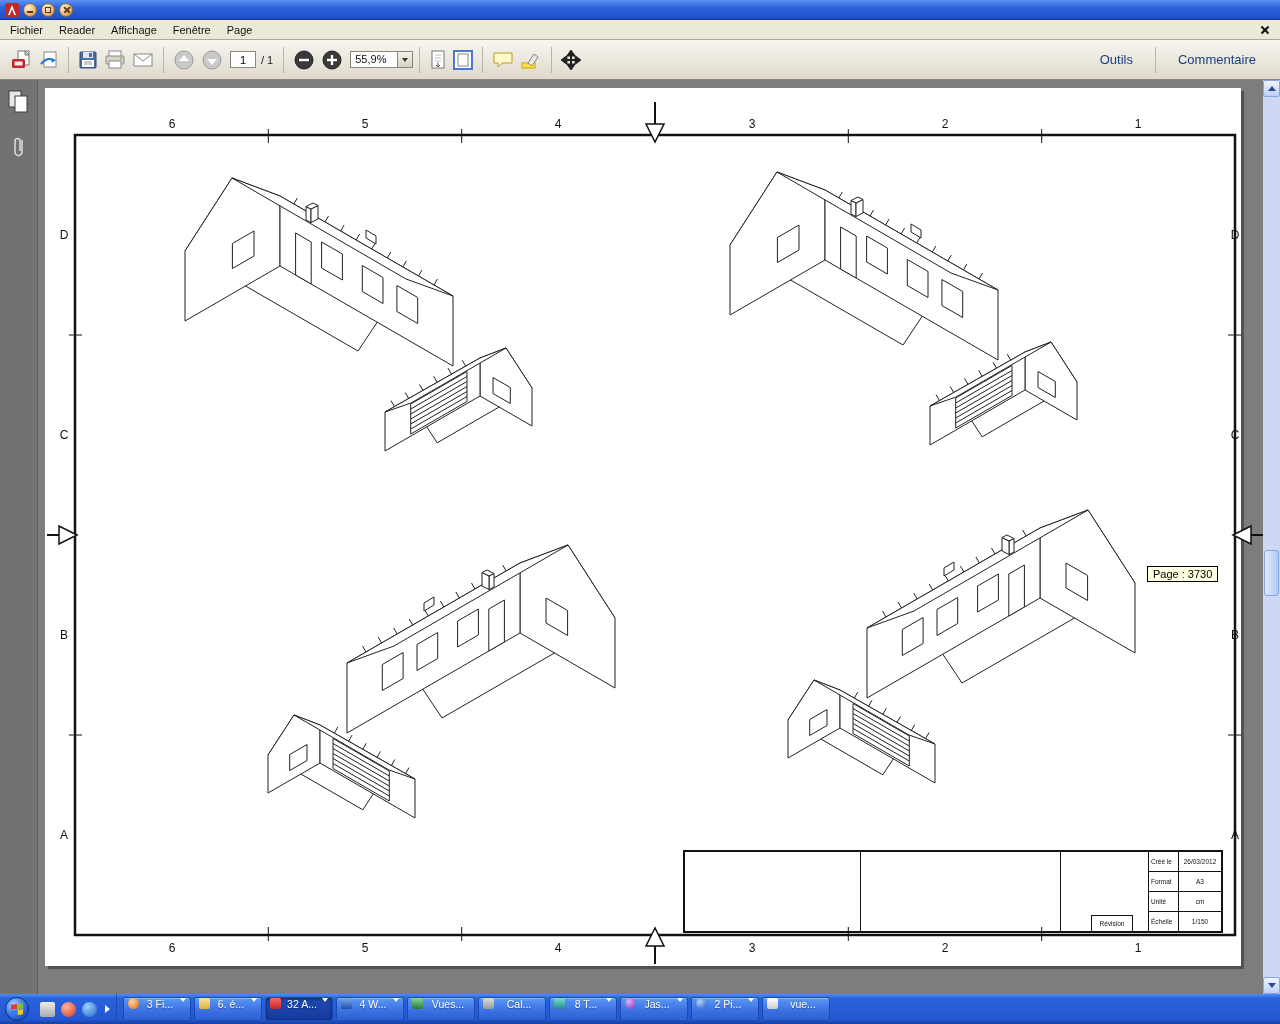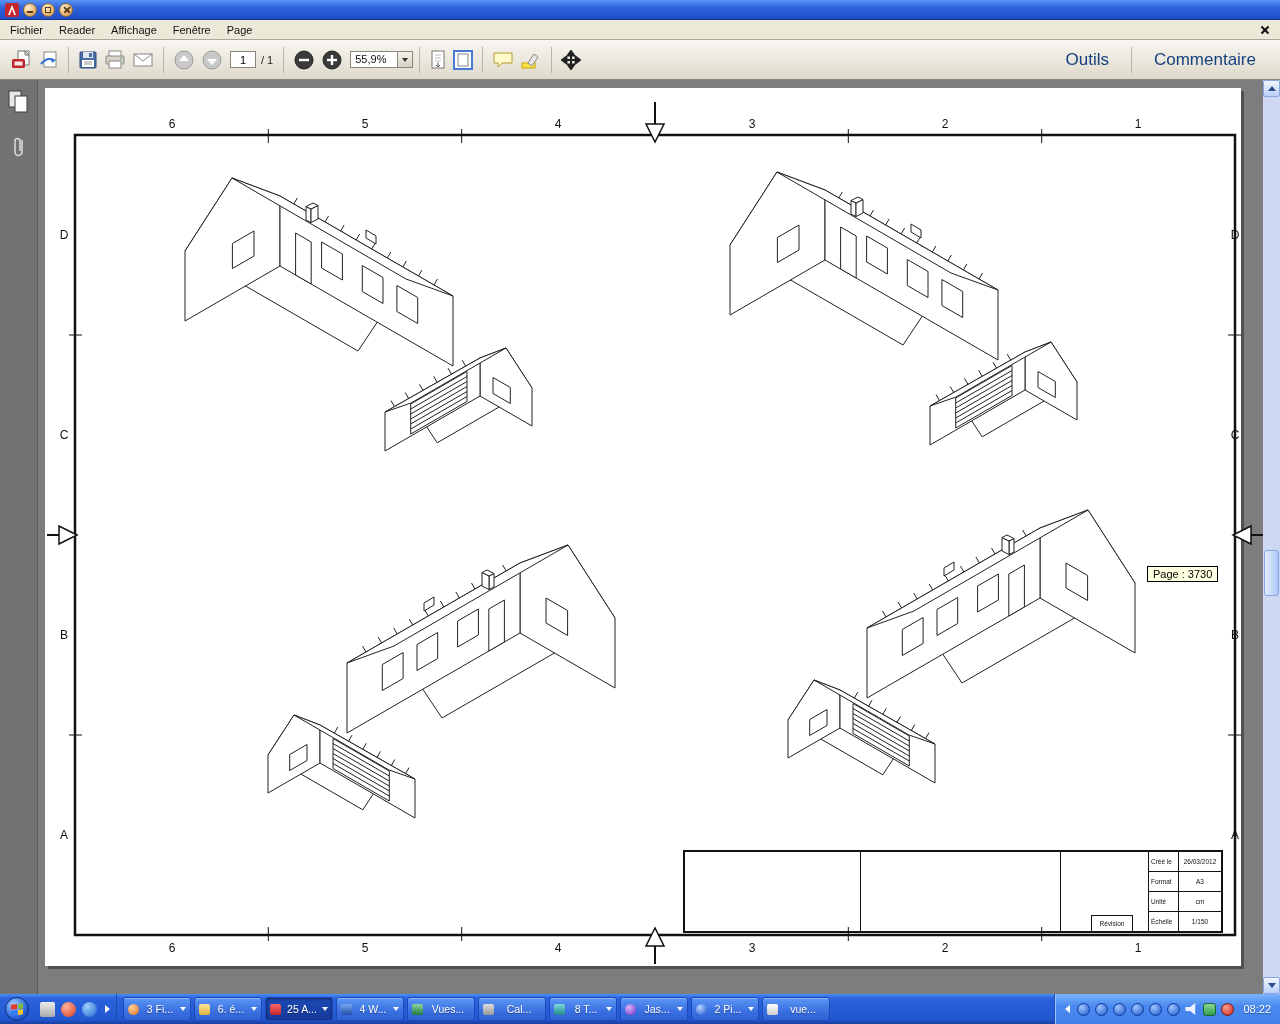--- a/index.html
+++ b/index.html
@@ -39,21 +39,21 @@
     font-family:"Liberation Sans",sans-serif;background:#fff;margin-left:4px}
   .page-total{font-size:11px;color:#222;margin:0 4px 0 5px;white-space:nowrap}
   .zoom-box{display:flex;align-items:center;margin-left:4px}
   .zoom-val{width:48px;height:17px;border:1px solid #8a8678;background:#fff;font-size:11px;
     padding:1px 4px;color:#111;white-space:nowrap}
   .zoom-dd{width:15px;height:17px;border:1px solid #8a8678;border-left:none;
     background:linear-gradient(#f4f2ea,#d6d2c2);display:flex;align-items:center;justify-content:center}
   .tri-down{width:0;height:0;border-left:3.5px solid transparent;border-right:3.5px solid transparent;
     border-top:4.5px solid #333}
   .tb-right{margin-left:auto;display:flex;align-items:center;height:100%}
-  .tb-link{font-size:17px;color:#17407f;padding:0 16px;white-space:nowrap}
+  .tb-link{font-size:13px;color:#17407f;padding:0 16px;white-space:nowrap}
 
   
   #docarea{position:absolute;left:0;top:80px;width:1280px;height:914px;background:#7d7d7d}
   #leftpanel{position:absolute;left:0;top:0;width:38px;height:100%;background:#727272;
     border-right:1px solid #5e5e5e;display:flex;flex-direction:column;align-items:center;padding-top:10px;gap:16px}
 
   #page{position:absolute;left:45px;top:8px;width:1196px;height:878px;background:#fff;
     box-shadow:3px 3px 0 rgba(0,0,0,.35)}
   #page svg.sheet{position:absolute;left:0;top:0;overflow:visible}
   .glabel{position:absolute;font-size:12px;color:#111;transform:translate(-50%,-50%);white-space:nowrap}
@@ -101,21 +101,21 @@
   .f1{background:#e63b2e}.f2{background:#7cbf3f}.f3{background:#2f7ff2}.f4{background:#ffc421}
   #quicklaunch{display:flex;align-items:center;gap:6px;padding:0 6px;border-right:1px solid #1c4bb0;height:100%}
   .qli{width:15px;height:15px;border-radius:3px}
   .q1{background:linear-gradient(#eee,#aaa);border-radius:2px}
   .q2{background:radial-gradient(circle at 35% 30%,#ffb199,#d63a1e);border-radius:50%}
   .q3{background:radial-gradient(circle at 35% 30%,#9cd0ff,#1d62c8);border-radius:50%}
   .ql-more{width:0;height:0;border-top:4px solid transparent;border-bottom:4px solid transparent;
     border-left:5px solid #fff;margin-left:2px}
   #tasks{display:flex;align-items:center;gap:3px;margin-left:6px}
   .task{flex:0 0 auto;width:68px;height:24px;border-radius:3px;border:1px solid #1d49b8;
-    background:linear-gradient(180deg,#5b97f6,#3a6fe0 60%,#2f62d4);display:flex;align-items:center;
+    background:linear-gradient(180deg,#5b97f6,#3a6fe0 60%,#2f62d4);display:flex;
     padding:0 4px;box-shadow:inset 0 1px 0 #8db7fa;cursor:default}
   .task.active{background:linear-gradient(180deg,#1c4bb5,#16399b);box-shadow:inset 0 1px 3px rgba(0,0,0,.5)}
   .ticon{width:11px;height:11px;flex:0 0 auto;margin-right:3px;border-radius:2px}
   .i-ff{background:radial-gradient(circle at 35% 30%,#ffd29b,#e06a1c);border-radius:50%}
   .i-folder{background:linear-gradient(#ffe59a,#e0b23c)}
   .i-pdf{background:linear-gradient(#f66,#c1272d)}
   .i-word{background:linear-gradient(#7aa7f0,#1f4faa)}
   .i-excel{background:linear-gradient(#8fd59a,#1f7a3c)}
   .i-calc{background:linear-gradient(#ddd,#999)}
   .i-teal{background:linear-gradient(#7fd8d8,#1f8a8a)}
@@ -454,21 +454,21 @@
       <span class="tlabel">3 Fi...</span>
       <span class="chev"></span>
     </button>
     <button class="task">
       <span class="ticon i-folder"></span>
       <span class="tlabel">6. é...</span>
       <span class="chev"></span>
     </button>
     <button class="task active">
       <span class="ticon i-pdf"></span>
-      <span class="tlabel">25 A...</span>
+      <span class="tlabel">32 A...</span>
       <span class="chev"></span>
     </button>
     <button class="task">
       <span class="ticon i-word"></span>
       <span class="tlabel">4 W...</span>
       <span class="chev"></span>
     </button>
     <button class="task">
       <span class="ticon i-excel"></span>
       <span class="tlabel">Vues...</span>
@@ -490,26 +490,13 @@
     <button class="task">
       <span class="ticon i-blue"></span>
       <span class="tlabel">2 Pi...</span>
       <span class="chev"></span>
     </button>
     <button class="task">
       <span class="ticon i-doc"></span>
       <span class="tlabel">vue...</span>
     </button>
   </div>
-  <div id="tray">
-    <span class="tray-chev"></span>
-    <span class="tri"></span>
-    <span class="tri"></span>
-    <span class="tri"></span>
-    <span class="tri"></span>
-    <span class="tri"></span>
-    <span class="tri"></span>
-    <span class="tri speaker"></span>
-    <span class="tri sq-green"></span>
-    <span class="tri sq-red"></span>
-    <span class="clock">08:22</span>
-  </div>
 </div>
 
 </body></html>

